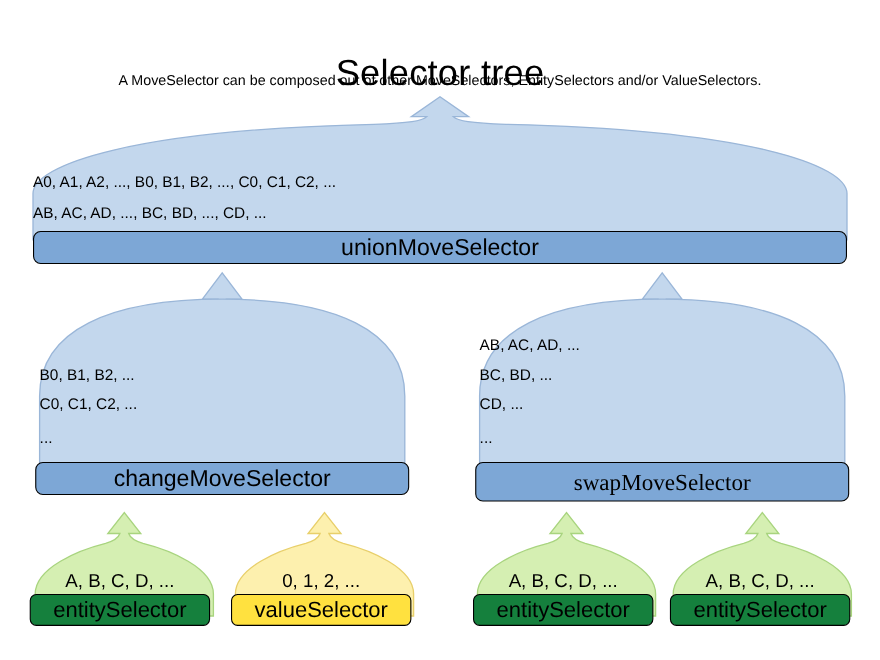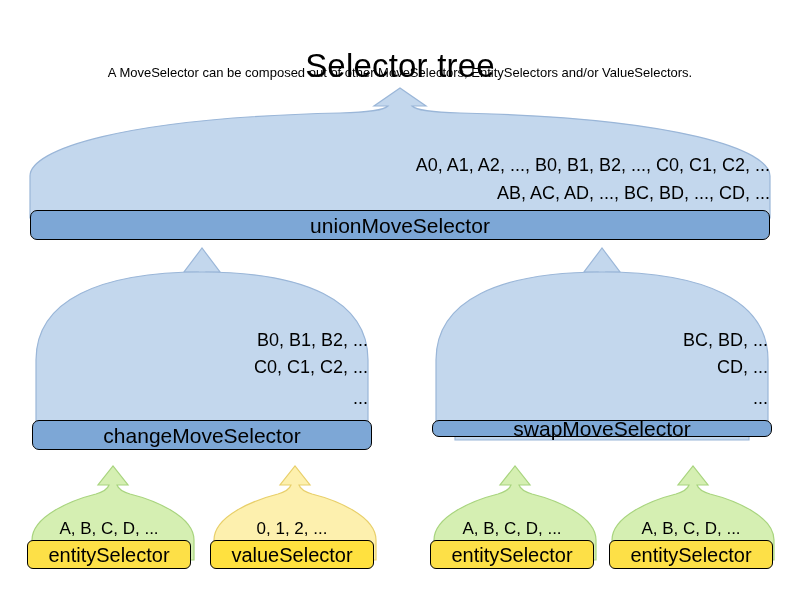--- a/index.html
+++ b/index.html
@@ -42,22 +42,22 @@
     position: absolute;
     left: 0;
     top: 65px;
     width: 800px;
     text-align: center;
     font-size: 13px;
     line-height: 1.2;
   }
   .balloon-text {
     position: absolute;
-    text-align: right;
-    font-size: 18px;
+    text-align: left;
+    font-size: 14px;
     line-height: 27px;
     white-space: pre;
   }
   .leaf-text {
     position: absolute;
     text-align: center;
     font-size: 17px;
     line-height: 22px;
     white-space: pre;
   }
@@ -67,21 +67,21 @@
     border: 1.6px solid #000000;
     border-radius: 7px;
     text-align: center;
     font-size: 21px;
     line-height: 1;
     display: flex;
     align-items: center;
     justify-content: center;
   }
   .bar-blue { background: #7da7d6; }
-  .bar-green { background: #fde047; }
+  .bar-green { background: #15803d; }
   .bar-yellow { background: #ffe13f; }
   .leaf-bar {
     font-size: 20px;
     border-radius: 6px;
   }
 </style>
 </head>
 <body>
 
 <div id="stage">
@@ -192,25 +192,26 @@
   <div class="balloon-text" style="left:30px; top:180px; width:740px;">AB, AC, AD, ..., BC, BD, ..., CD, ...</div>
 
   <div class="bar bar-blue" style="left:30px; top:210px; width:740px; height:30px;">unionMoveSelector</div>
 
   <div class="balloon-text" style="left:36px; top:327px; width:332px;">B0, B1, B2, ...</div>
   <div class="balloon-text" style="left:36px; top:354px; width:332px;">C0, C1, C2, ...</div>
   <div class="balloon-text" style="left:36px; top:385px; width:332px;">...</div>
 
   <div class="bar bar-blue" style="left:32px; top:420px; width:340px; height:30px;">changeMoveSelector</div>
 
+  <div class="balloon-text" style="left:436px; top:300px; width:332px;">AB, AC, AD, ...</div>
   <div class="balloon-text" style="left:436px; top:354px; width:332px;">CD, ...</div>
   <div class="balloon-text" style="left:436px; top:327px; width:332px;">BC, BD, ...</div>
   <div class="balloon-text" style="left:436px; top:385px; width:332px;">...</div>
 
-  <div class="bar bar-blue" style="left:432px; top:420px; width:340px; height:17px;">swapMoveSelector</div>
+  <div class="bar bar-blue" style="left:432px; top:420px; width:340px; height:36px;font-family:Liberation Serif, serif;">swapMoveSelector</div>
 
   <div class="leaf-text" style="left:27px; top:518px; width:164px;">A, B, C, D, ...</div>
   <div class="bar bar-green leaf-bar" style="left:27px; top:540px; width:164px; height:29px;">entitySelector</div>
 
   <div class="leaf-text" style="left:210px; top:518px; width:164px;">0, 1, 2, ...</div>
   <div class="bar bar-yellow leaf-bar" style="left:210px; top:540px; width:164px; height:29px;">valueSelector</div>
 
   <div class="leaf-text" style="left:430px; top:518px; width:164px;">A, B, C, D, ...</div>
   <div class="bar bar-green leaf-bar" style="left:430px; top:540px; width:164px; height:29px;">entitySelector</div>
 

